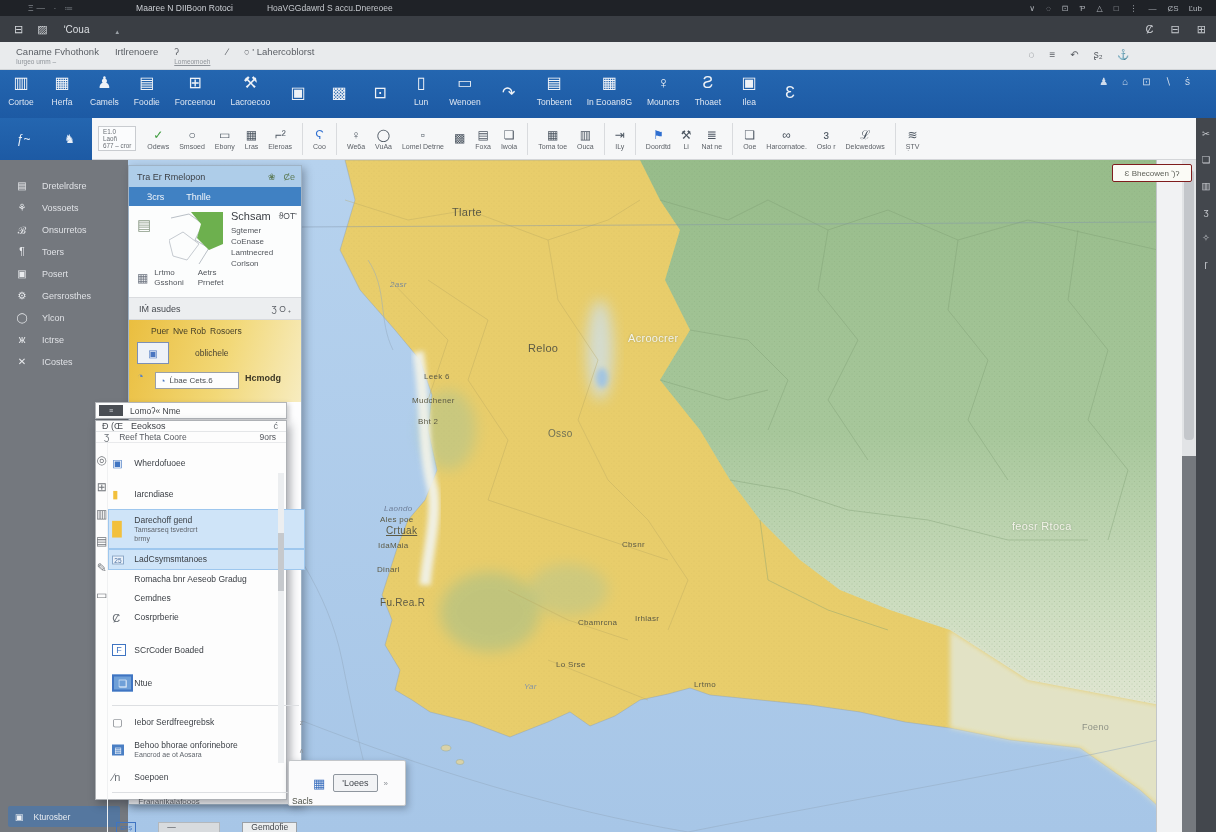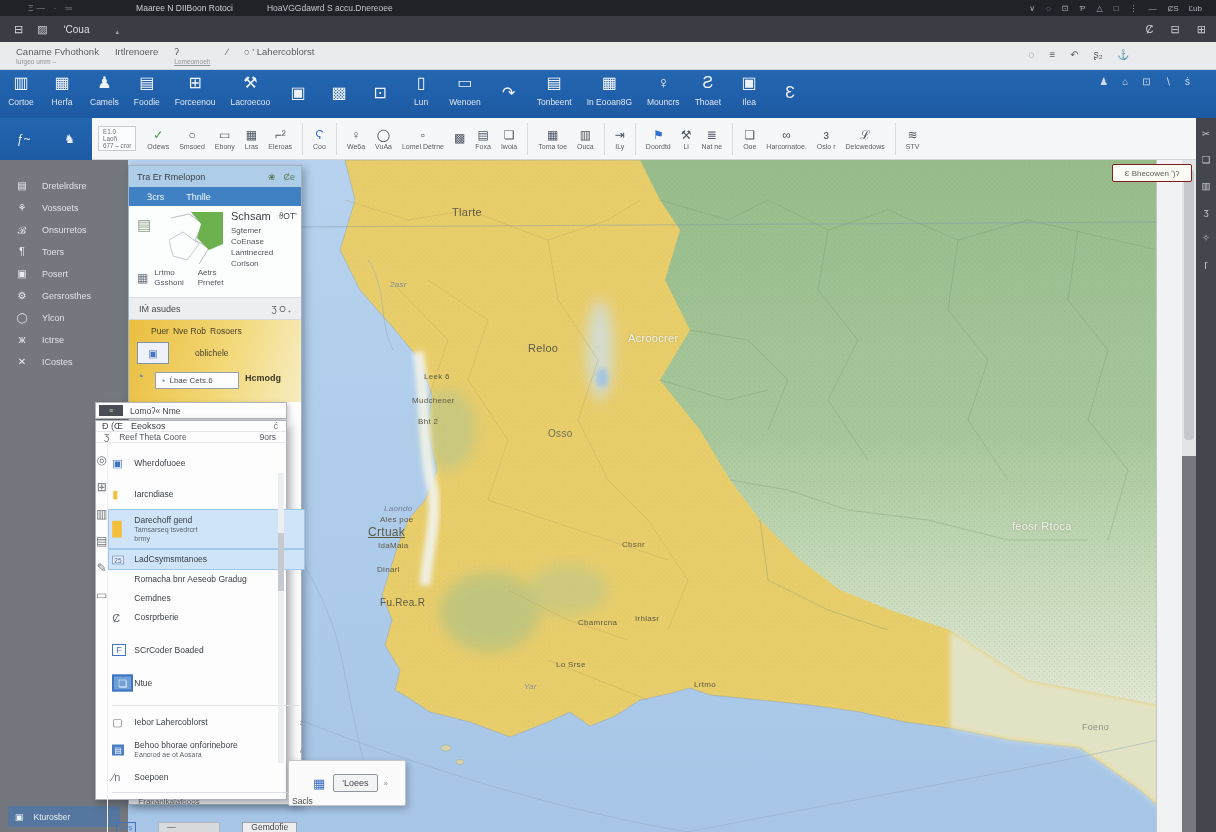--- a/index.html
+++ b/index.html
@@ -249,21 +249,21 @@
     <div class="mlabel" style="left: 324px; top: 46px; font-size: 11px; color: rgb(92, 90, 69);">Tlarte</div>
     <div class="mlabel" style="left: 262px; top: 120px; font-size: 8px; color: rgb(123, 138, 153); font-style: italic;">2asr</div>
     <div class="mlabel" style="left: 400px; top: 182px; font-size: 11px; color: rgb(92, 90, 69);">Reloo</div>
     <div class="mlabel w" style="left: 500px; top: 172px; font-size: 11px; color: rgb(244, 244, 234);">Acroocrer</div>
     <div class="mlabel" style="left: 296px; top: 212px; font-size: 8px; color: rgb(92, 90, 69);">Leek 6</div>
     <div class="mlabel" style="left: 284px; top: 236px; font-size: 8px; color: rgb(92, 90, 69);">Mudchener</div>
     <div class="mlabel" style="left: 290px; top: 257px; font-size: 8px; color: rgb(92, 90, 69);">Bht 2</div>
     <div class="mlabel" style="left: 420px; top: 268px; font-size: 10px; color: rgb(111, 112, 85);">Osso</div>
     <div class="mlabel" style="left: 256px; top: 344px; font-size: 8px; color: rgb(112, 128, 154); font-style: italic;">Laondo</div>
     <div class="mlabel" style="left: 252px; top: 355px; font-size: 8px; color: rgb(92, 90, 69);">Ales poe</div>
-    <div class="mlabel" style="left: 240px; top: 365px; font-size: 12px; color: rgb(92, 90, 69); text-decoration: underline;">Crtuak</div>
+    <div class="mlabel" style="left: 258px; top: 365px; font-size: 10px; color: rgb(92, 90, 69); text-decoration: underline;">Crtuak</div>
     <div class="mlabel" style="left: 250px; top: 381px; font-size: 8px; color: rgb(92, 90, 69);">IdaMaia</div>
     <div class="mlabel" style="left: 249px; top: 405px; font-size: 8px; color: rgb(92, 90, 69);">Dinarl</div>
     <div class="mlabel" style="left: 252px; top: 437px; font-size: 10px; color: rgb(92, 90, 69);">Fu.Rea.R</div>
     <div class="mlabel" style="left: 494px; top: 380px; font-size: 8px; color: rgb(92, 90, 69);">Cbsnr</div>
     <div class="mlabel w" style="left: 884px; top: 360px; font-size: 11px; color: rgb(244, 244, 234);">feosr Rtoca</div>
     <div class="mlabel" style="left: 450px; top: 458px; font-size: 8px; color: rgb(92, 90, 69);">Cbamrcna</div>
     <div class="mlabel" style="left: 507px; top: 454px; font-size: 8px; color: rgb(92, 90, 69);">Irhlasr</div>
     <div class="mlabel" style="left: 428px; top: 500px; font-size: 8px; color: rgb(92, 90, 69);">Lo Srse</div>
     <div class="mlabel" style="left: 396px; top: 522px; font-size: 8px; color: rgb(135, 149, 163); font-style: italic;">Yar</div>
     <div class="mlabel" style="left: 566px; top: 520px; font-size: 8px; color: rgb(92, 90, 69);">Lrtmo</div>
@@ -697,21 +697,21 @@
           <span class="dicn ic-fbox">F</span>
           <span class="dlab">SCrCoder Boaded</span>
         </div>
         <div class="dd-item" style="min-height: 30px;">
           <span class="dicn ic-imgs">❏</span>
           <span class="dlab">Ntue</span>
         </div>
         <div class="dd-div"></div>
         <div class="dd-item" style="min-height: 18px;">
           <span class="dicn">▢</span>
-          <span class="dlab">Iebor Lahercoblorst</span>
+          <span class="dlab">Iebor Serdfreegrebsk</span>
           <span class="drt">ᴢ</span>
         </div>
         <div class="dd-item" style="min-height: 26px;">
           <span class="dicn ic-bluedoc">▤</span>
           <span class="dlab">Behoo bhorae onforinebore</span>
           <span class="dsub">Eancrod ae ot Aosara</span>
           <span class="drt">ʌ</span>
         </div>
         <div class="dd-item" style="min-height: 16px;">
           <span class="dicn">∕n</span>

